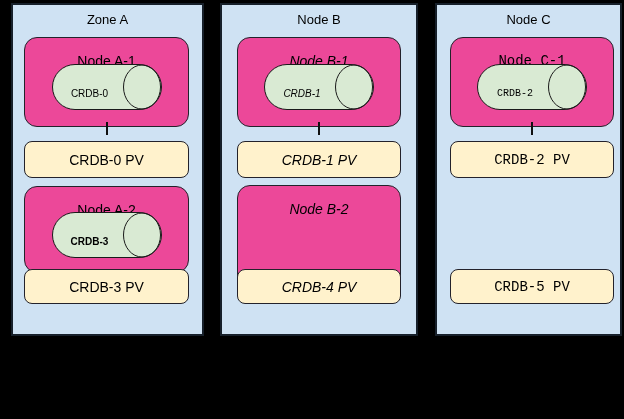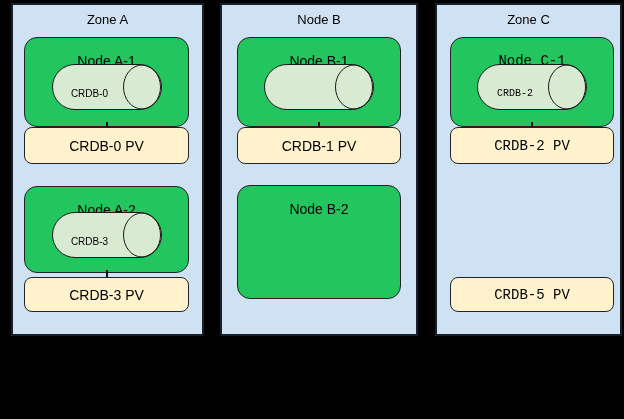--- a/index.html
+++ b/index.html
@@ -31,62 +31,62 @@
   .zone-title {
     position: absolute;
     top: 7px; left: 0; right: 0;
     text-align: center;
     font-size: 13px;
     line-height: 16px;
   }
 
   .node {
     position: absolute;
-    background: #22c55e;
+    background: #ec4899;
     border: 1px solid #23222b;
     border-radius: 13px;
     box-sizing: border-box;
   }
   .node-label {
     text-align: center;
     padding-top: 15px;
     font-size: 14px;
     line-height: 16px;
   }
   .row1 { top: 32px;  height: 90px; }
   .row2-a { top: 181px; height: 87px; }
   .row2-b { top: 180px; height: 114px; }
 
   .inset-a { left: 11px; right: 13px; }
-  .inset-b { left: 15px; right: 15px; }
+  .inset-b { left: 15px; right: 15px; font-style: italic; }
   .inset-c { left: 13px; right: 6px; font-family: Liberation Mono, monospace;  }
 
   .pv {
     position: absolute;
     background: #fff2cc;
     border: 1px solid #23222b;
     border-radius: 8px;
     box-sizing: border-box;
     display: flex;
     align-items: center;
     justify-content: center;
     font-size: 14px;
   }
-  .pv-row1 { top: 122px; height: 37px; }
-  .pv-row2 { top: 272px; height: 35px; }
+  .pv-row1 { top: 136px; height: 37px; }
+  .pv-row2 { top: 264px; height: 35px; }
 
   .cylinder-wrap {
     position: absolute;
     left: 50%;
     margin-left: -55px;
     width: 110px;
     height: 58px;
   }
   .cyl-bottom4 { bottom: 4px; }
-  .cyl-bottom2 { bottom: 2px; }
+  .cyl-bottom2 { bottom: 2px; font-weight: bold; }
   .cyl-label {
     position: absolute;
     left: 0; top: 0; bottom: 0;
     width: 76px;
     display: flex;
     align-items: center;
     justify-content: center;
     font-size: 10px;
   }
   .connector {
@@ -139,34 +139,38 @@
   <div class="zone zone-b">
     <div class="zone-title">Node B</div>
 
     <div class="node row1 inset-b">
       <div class="node-label">Node B-1</div>
       <div class="cylinder-wrap cyl-bottom4">
         <svg width="110" height="46" viewBox="0 0 110 46">
           <rect x="0.5" y="0.5" width="109" height="45" rx="22.5" ry="22.5" fill="#d9ead3" stroke="#1a1a1a"></rect>
           <ellipse cx="90" cy="23" rx="18.5" ry="22" fill="none" stroke="#1a1a1a"></ellipse>
         </svg>
+        <span class="cyl-label">CRDB-1</span>
       </div>
     </div>
     <div class="connector conn-row1" style="left:96px"></div>
     <div class="pv pv-row1 inset-b">
       <span>CRDB-1 PV</span>
     </div>
 
     <div class="node row2-b inset-b">
       <div class="node-label">Node B-2</div>
     </div>
+    <div class="pv pv-row2 inset-b">
+      <span>CRDB-4 PV</span>
+    </div>
   </div>
 
   <div class="zone zone-c">
-    <div class="zone-title">Zone C</div>
+    <div class="zone-title">Node C</div>
 
     <div class="node row1 inset-c">
       <div class="node-label">Node C-1</div>
       <div class="cylinder-wrap cyl-bottom4">
         <svg width="110" height="46" viewBox="0 0 110 46">
           <rect x="0.5" y="0.5" width="109" height="45" rx="22.5" ry="22.5" fill="#d9ead3" stroke="#1a1a1a"></rect>
           <ellipse cx="90" cy="23" rx="18.5" ry="22" fill="none" stroke="#1a1a1a"></ellipse>
         </svg>
         <span class="cyl-label">CRDB-2</span>
       </div>

